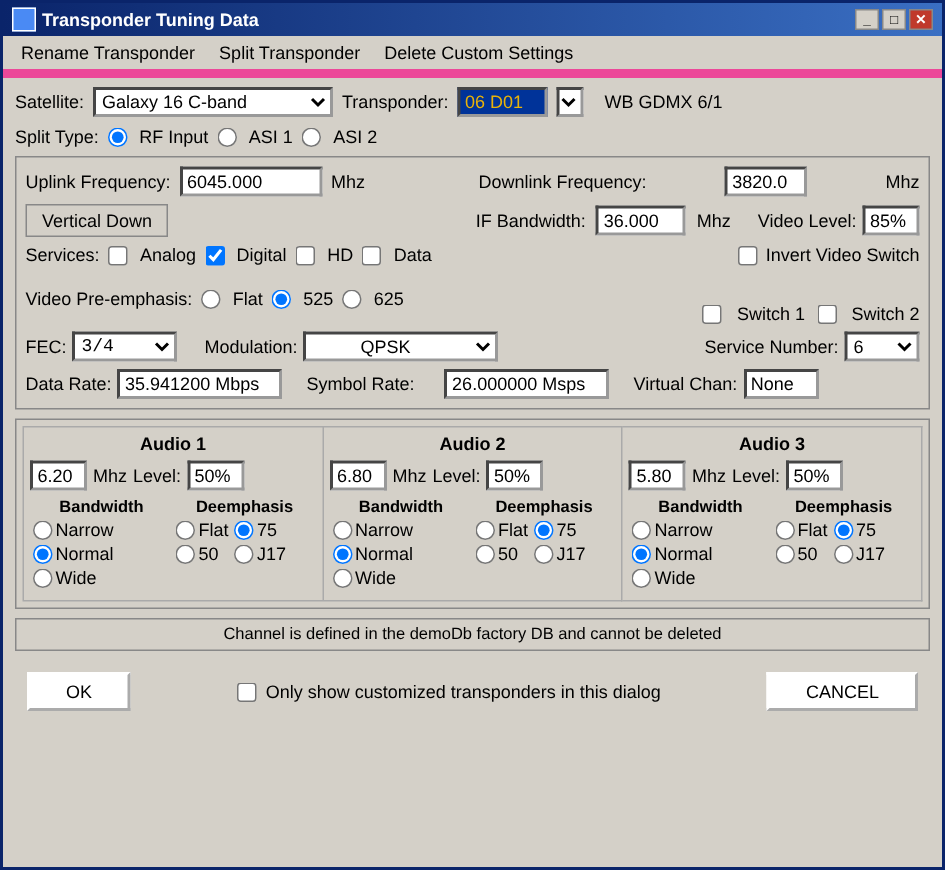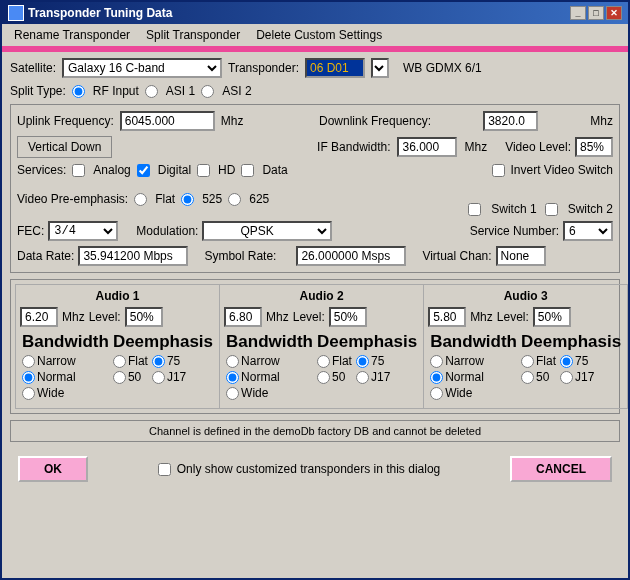--- a/index.html
+++ b/index.html
@@ -124,25 +124,25 @@
 
     .grid-half {
       display: flex;
       align-items: center;
       gap: 6px;
       flex: 1;
     }
 
     .btn-primary {
       padding: 4px 24px;
-      background: #f9a8d4;
+      background: #ffffff;
       border: 2px outset #fff;
       cursor: pointer;
       font-size: 12px;
-      font-weight: bold;
+      font-weight: normal;
       text-align: center;
     }
 
     .audio-section {
       border: 1px solid #888;
       padding: 4px;
     }
 
     .audio-cols {
       display: flex;
@@ -176,21 +176,21 @@
       display: flex;
       gap: 0;
     }
 
     .bw-col {
       flex: 1;
       padding: 2px;
     }
 
     .bw-col-title {
-      font-size: 17px;
+      font-size: 11px;
       font-weight: bold;
       text-align: center;
       margin-bottom: 2px;
     }
 
     .bw-radio-row {
       display: flex;
       align-items: center;
       margin-bottom: 2px;
     }

